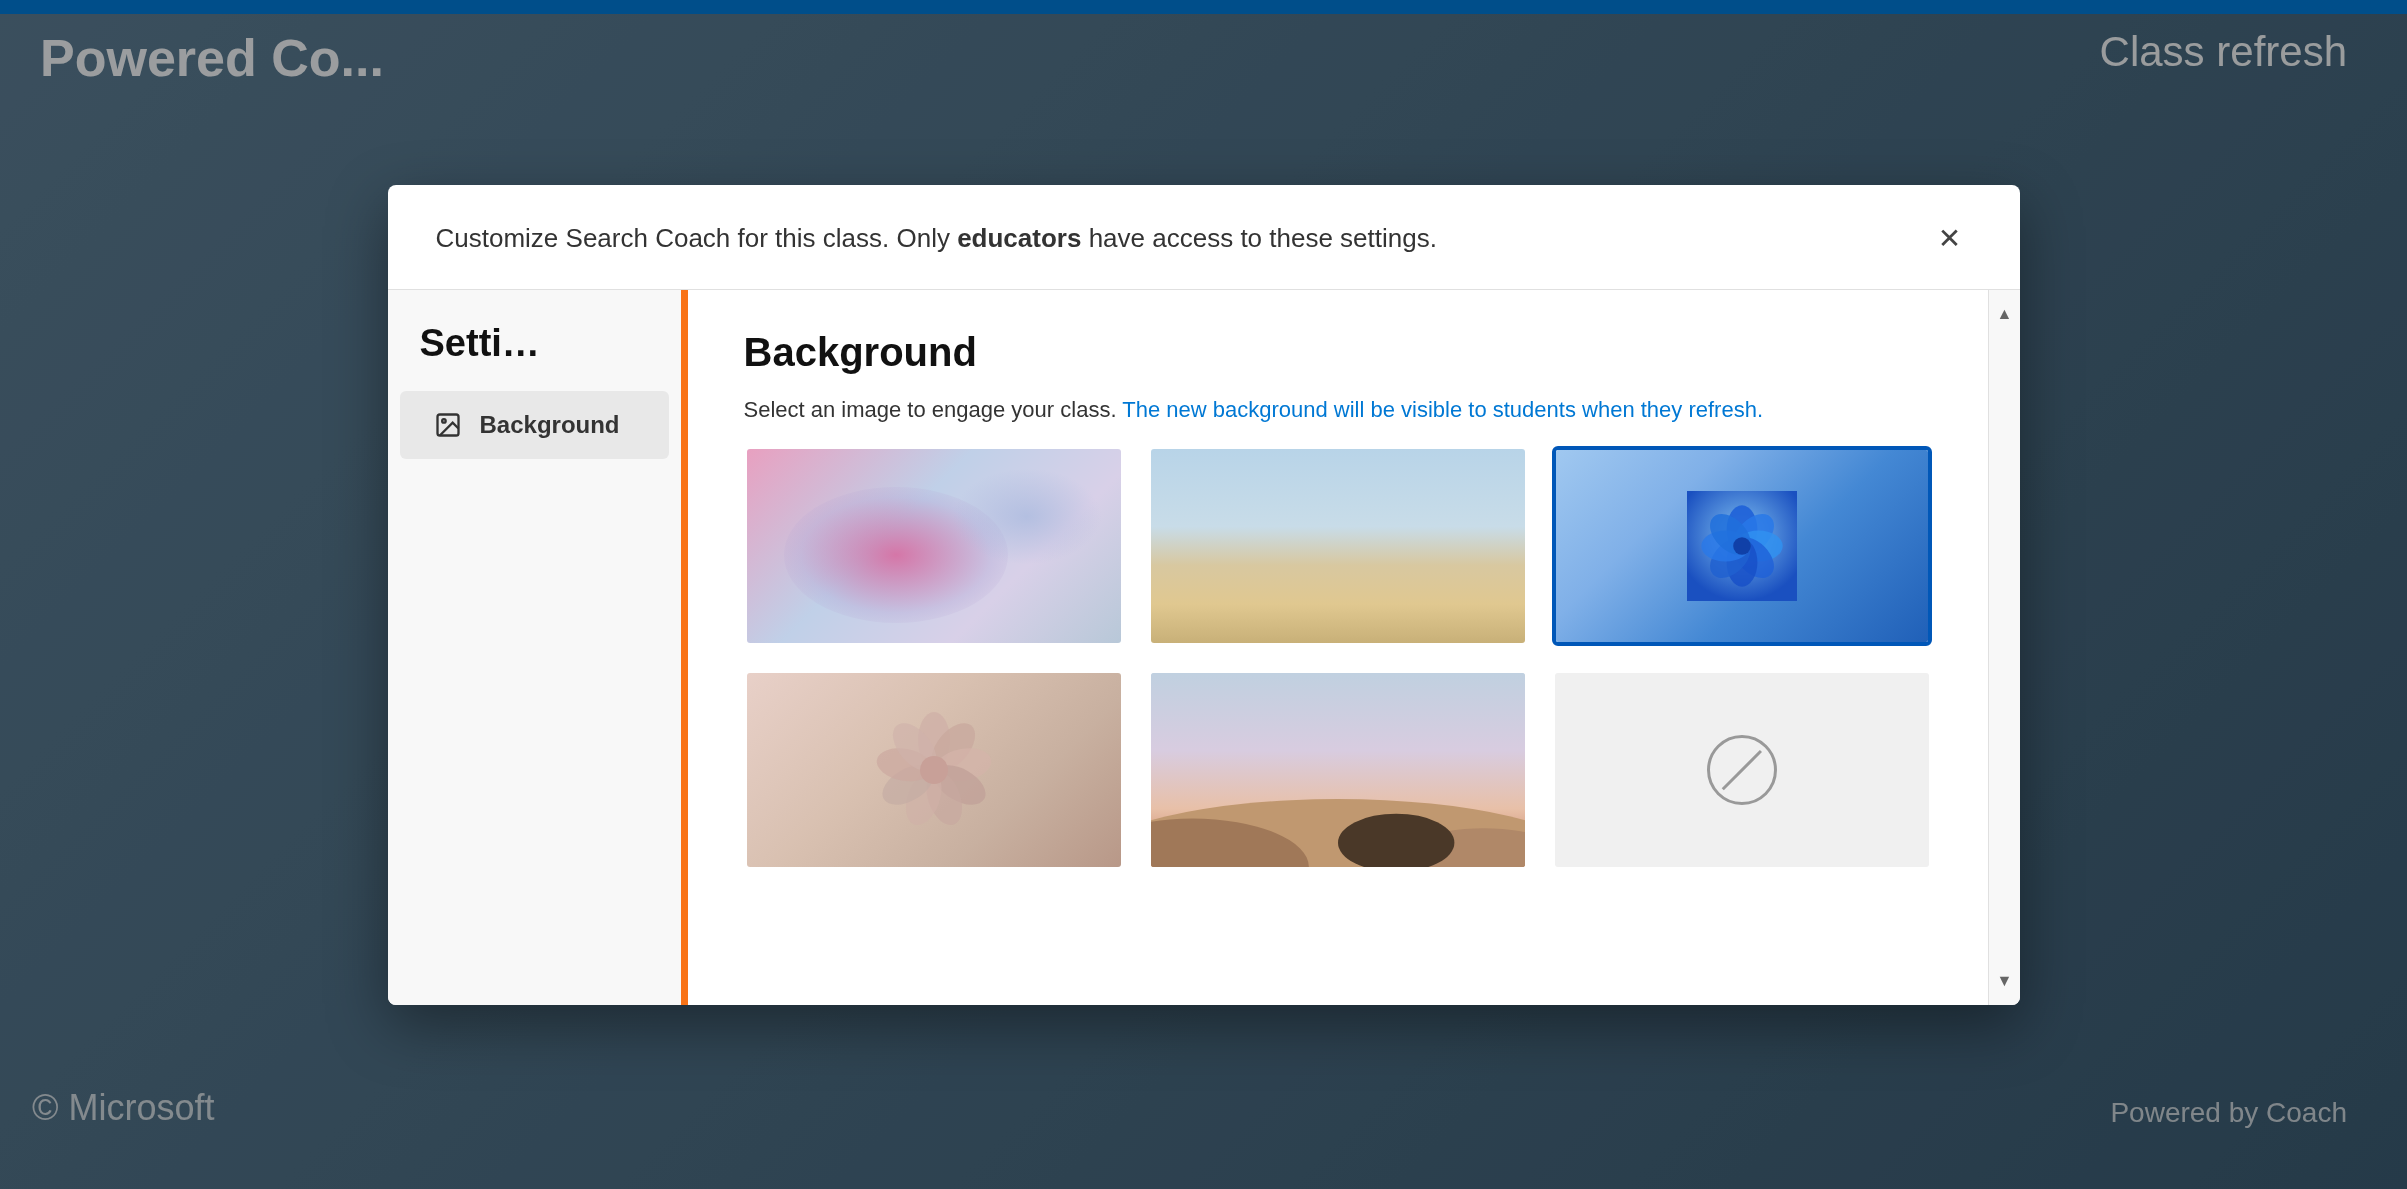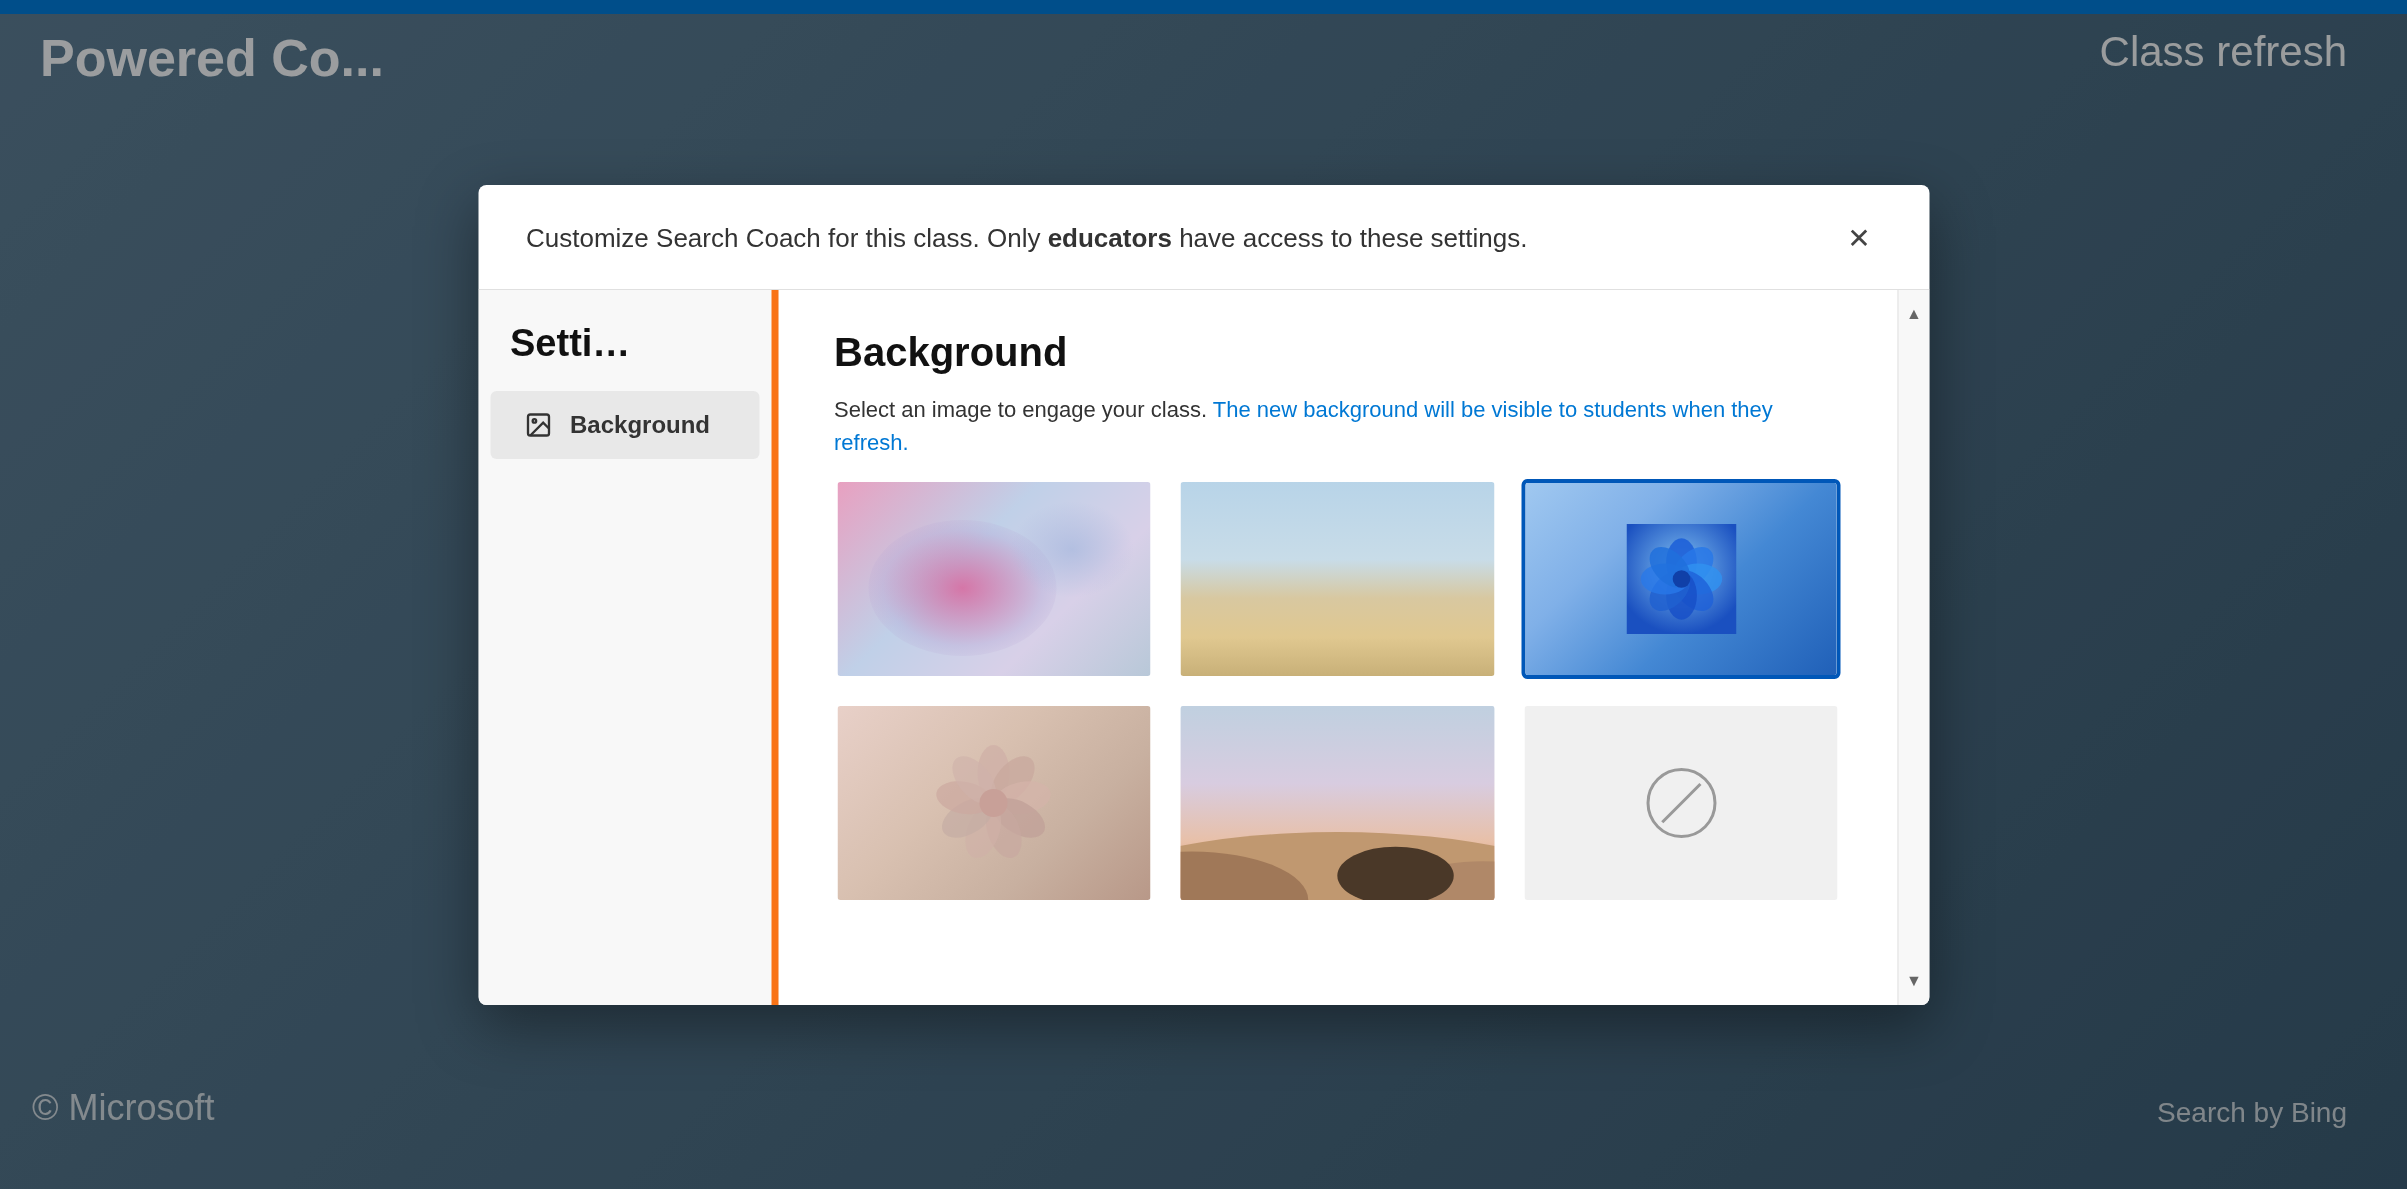--- a/index.html
+++ b/index.html
@@ -68,21 +68,21 @@
       top: 0; left: 0; right: 0; bottom: 0;
       background: rgba(0,0,0,0.35);
     }
 
     
     .dialog {
       position: absolute;
       top: 50%;
       left: 50%;
       transform: translate(-50%, -50%);
-      width: 1451px;
+      width: 1632px;
       min-height: 820px;
       background: #fff;
       border-radius: 8px;
       box-shadow: 0 20px 60px rgba(0,0,0,0.4);
       display: flex;
       flex-direction: column;
       overflow: hidden;
     }
 
     
@@ -358,21 +358,21 @@
   </style>
 </head>
 <body>
 
 <div class="page-bg"></div>
 <div class="page-header-bar"></div>
 
 <div class="bg-title-left">Powered Co...</div>
 <div class="bg-title-right">Class refresh</div>
 <div class="bg-microsoft">© Microsoft</div>
-<div class="bg-powered">Search by Bing</div>
+<div class="bg-powered">Powered by Coach</div>
 
 <div class="overlay"></div>
 
 <div class="dialog" role="dialog">
 
   <div class="dialog-header">
     <div class="dialog-header-text">
       <span>Customize Search Coach for this class. Only </span>
       <strong>educators</strong>
       <span> have access to these settings.</span>

